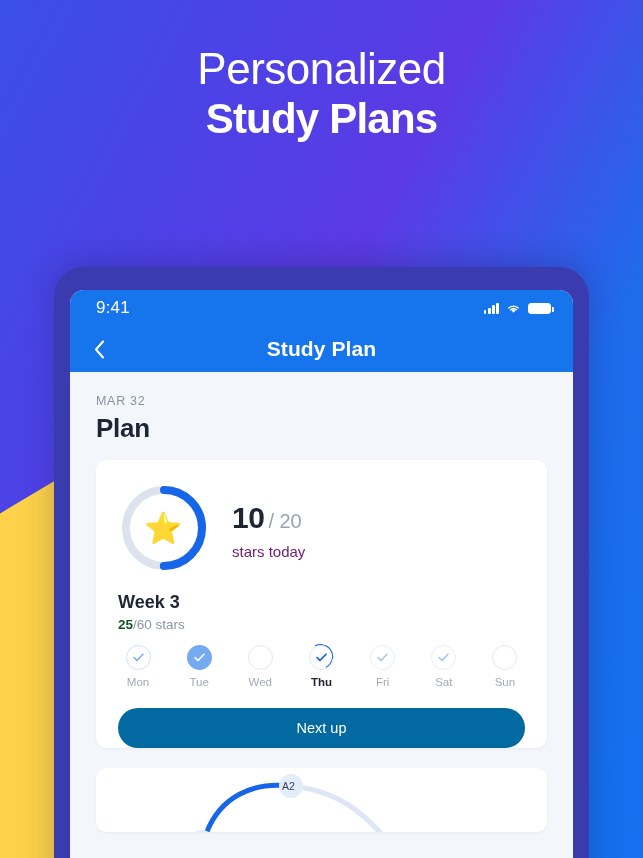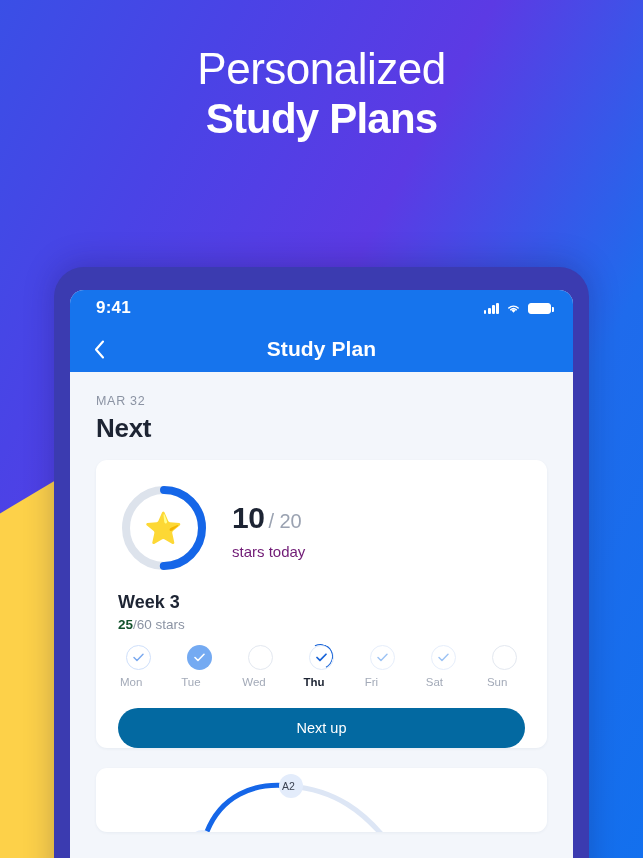--- a/index.html
+++ b/index.html
@@ -67,21 +67,21 @@
   
   #status-bar {
     height: 36px;
     background: #1674ed;
     display: flex;
     align-items: center;
     justify-content: space-between;
     padding: 0 22px 0 26px;
     color: #fff;
   }
-  #status-time { font-size: 17px; font-weight: 700; letter-spacing: .2px; }
+  #status-time { font-size: 17px; font-weight: 400; letter-spacing: .2px; }
   #status-icons { display: flex; align-items: center; gap: 7px; }
   .bars { display: flex; align-items: flex-end; gap: 1.6px; height: 11px; }
   .bars i { display: block; width: 2.6px; background: #fff; border-radius: 1px; }
   .bars i:nth-child(1){height:4px}
   .bars i:nth-child(2){height:6px}
   .bars i:nth-child(3){height:8.5px}
   .bars i:nth-child(4){height:11px}
   .battery {
     width: 23px; height: 11px;
     border: 1.6px solid #fff; border-radius: 3px;
@@ -175,21 +175,21 @@
   #week-title { font-size: 18px; font-weight: 700; color: #1d2433; }
   #week-stars { font-size: 13.5px; color: #8b93a3; margin-top: 4px; }
   #week-stars b { color: #14532d; font-weight: 700; }
 
   #days-row {
     display: flex;
     justify-content: space-between;
     margin-top: 13px;
     padding: 0 2px;
   }
-  .day { width: 36px; text-align: left; }
+  .day { width: 36px; text-align: center; }
   .day-circle {
     width: 25px; height: 25px;
     margin: 0 auto;
     border-radius: 50%;
     position: relative;
     display: flex; align-items: center; justify-content: center;
   }
   .day-label {
     font-size: 11.5px;
     color: #a3aab8;
@@ -290,21 +290,21 @@
         <svg width="11" height="19" viewBox="0 0 11 19">
           <path d="M9 1.5 L2 9.5 L9 17.5" stroke="#fff" stroke-width="2.1" fill="none" stroke-linecap="round" stroke-linejoin="round"></path>
         </svg>
       </div>
       <div id="nav-title">Study Plan</div>
     </div>
 
     <div id="content">
 
       <div id="date-label">MAR 32</div>
-      <div id="today-title">Next</div>
+      <div id="today-title">Plan</div>
 
       <div class="card">
 
         <div id="stars-row">
           <div id="progress-ring">
             <svg width="92" height="92" viewBox="0 0 92 92">
               <circle cx="46" cy="46" r="38" fill="none" stroke="#dde3ec" stroke-width="8"></circle>
               <circle cx="46" cy="46" r="38" fill="none" stroke="#1566e8" stroke-width="8" stroke-linecap="round" stroke-dasharray="119.4 238.8" transform="rotate(-90 46 46)"></circle>
             </svg>
             <div id="ring-star">⭐</div>

